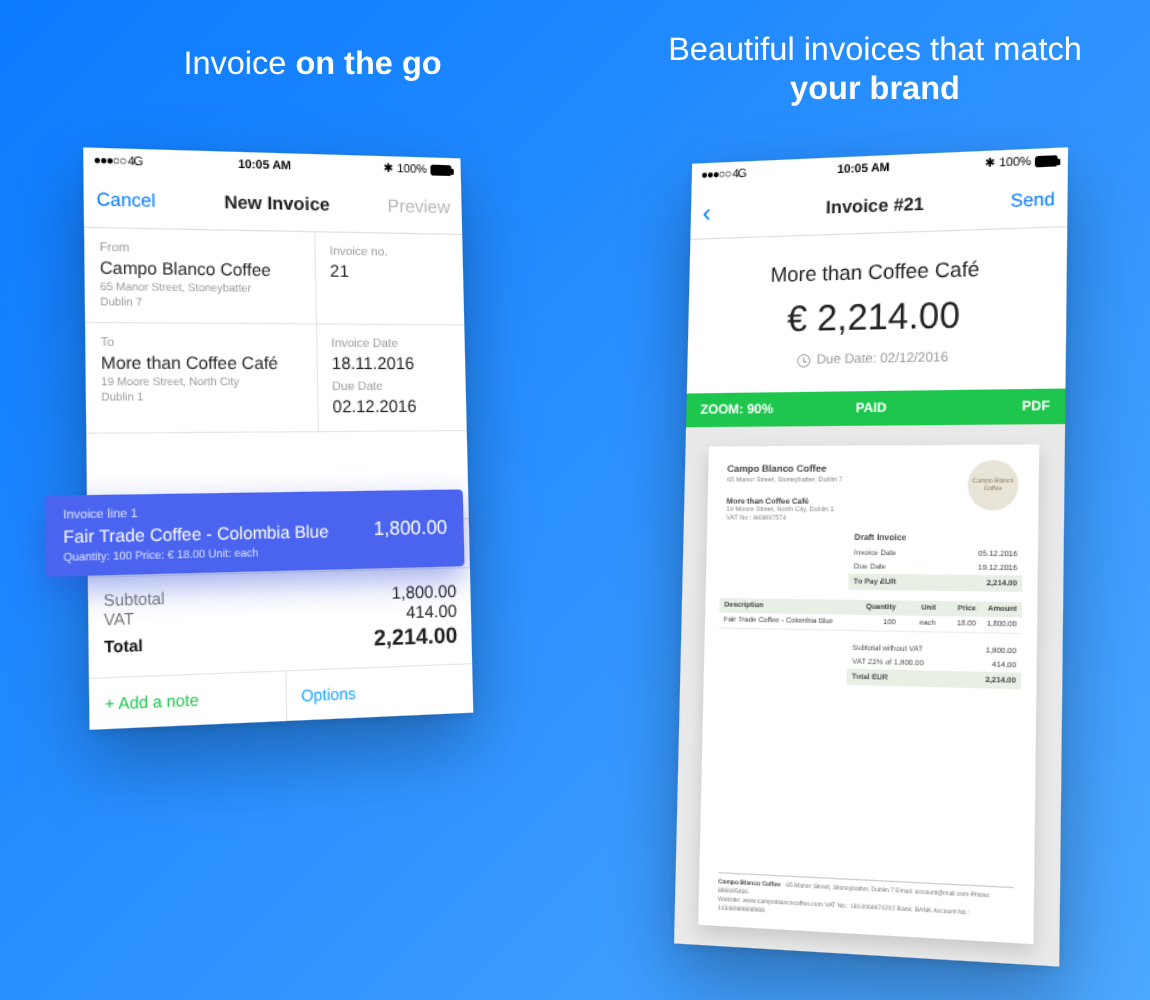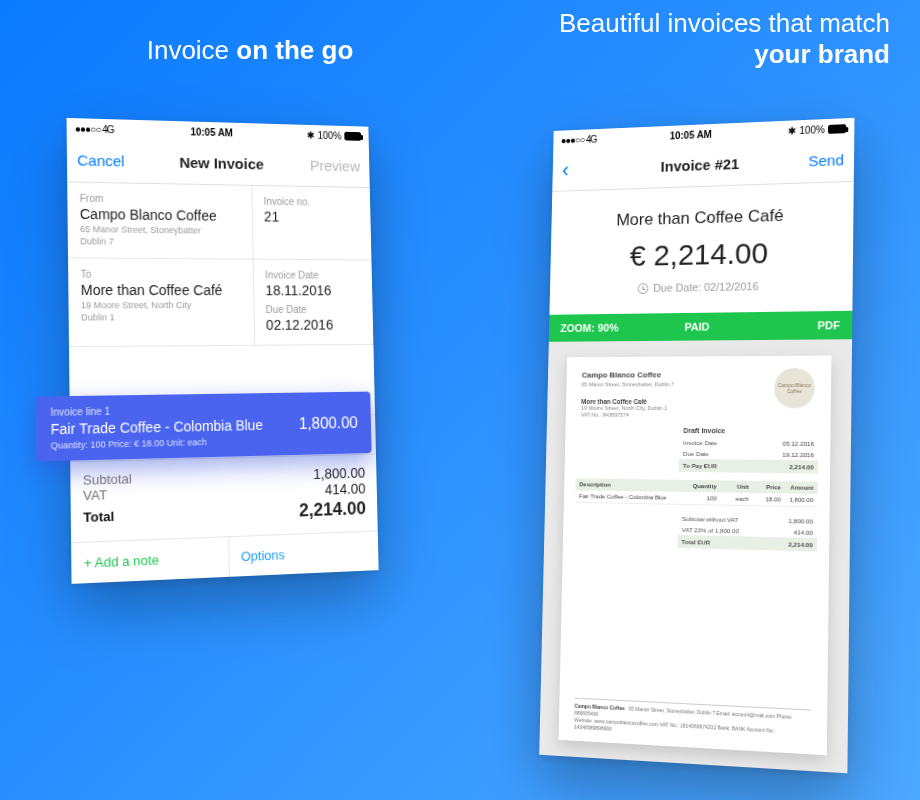--- a/index.html
+++ b/index.html
@@ -13,21 +13,21 @@
   }
   .headline {
     color: #fff;
     font-size: 26px;
     font-weight: 300;
     text-align: center;
     position: absolute;
   }
   .headline b { font-weight: 700; }
   .hl1 { left: 60px; top: 35px; width: 380px; }
-  .hl2 { left: 510px; top: 8px; width: 380px; text-align: right; }
+  .hl2 { left: 510px; top: 24px; width: 380px; }
 
   .stage { position: absolute; perspective: 1200px; }
   .stage1 { left: 70px; top: 120px; }
   .stage2 { left: 540px; top: 120px; }
 
   .phone {
     width: 310px;
     background: #fff;
     border-radius: 4px;
     box-shadow: 0 25px 60px rgba(0,0,0,.30), 0 3px 8px rgba(0,0,0,.1);

